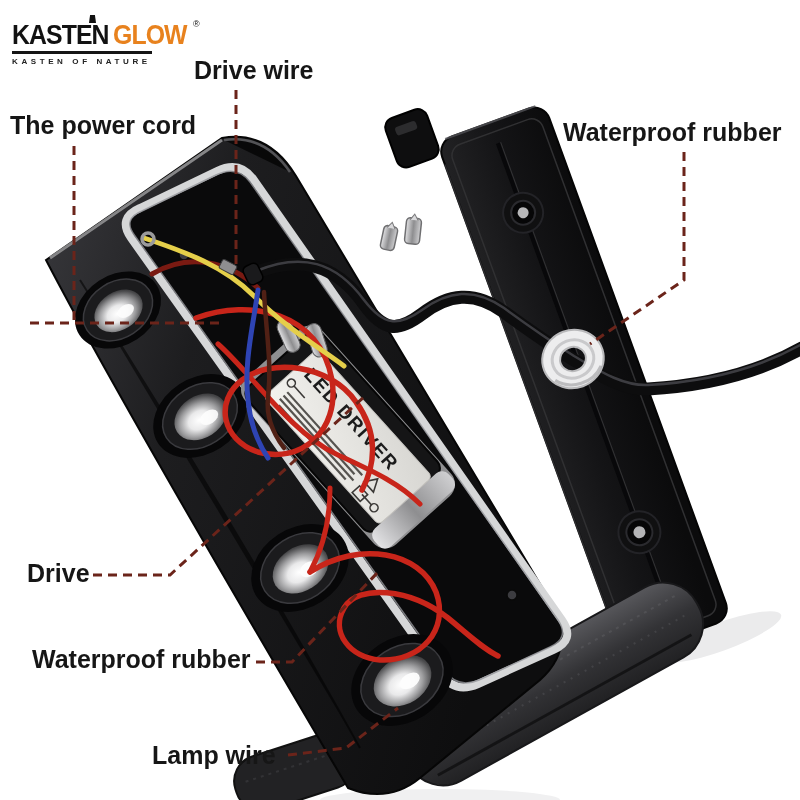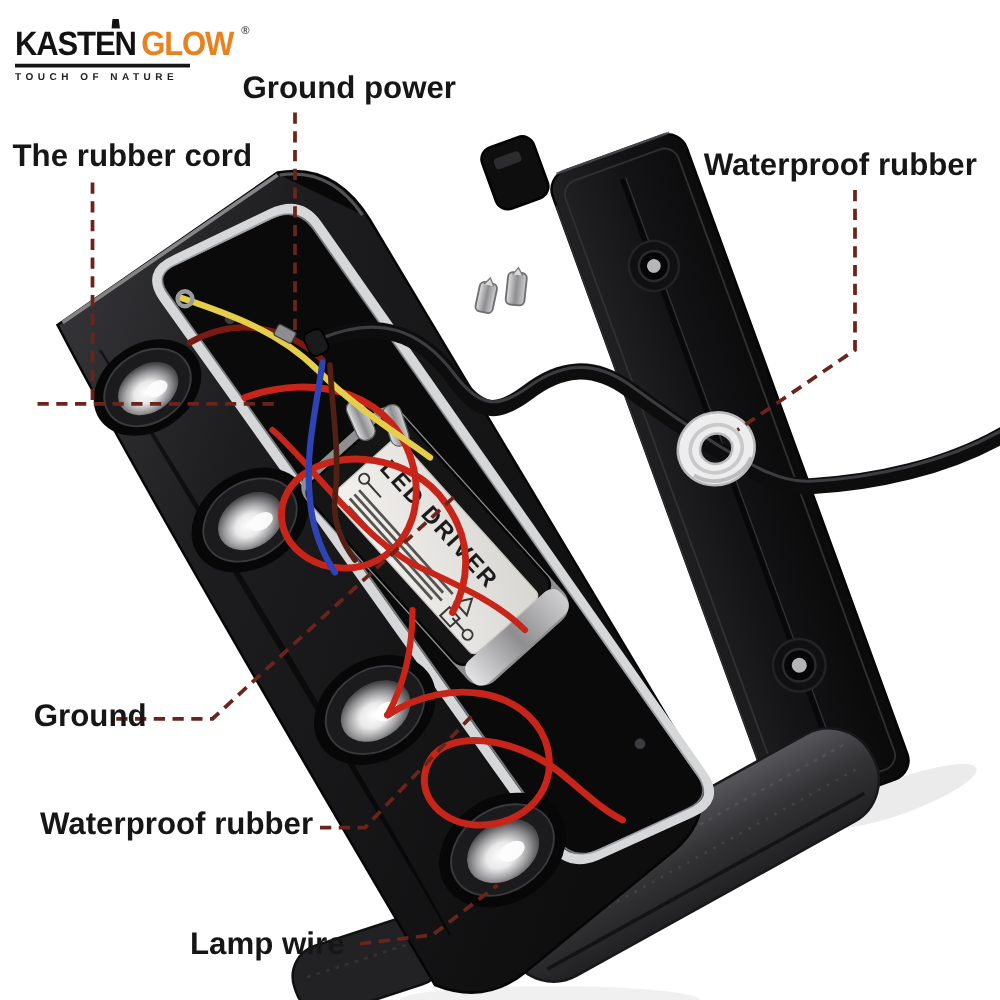--- a/index.html
+++ b/index.html
@@ -32,21 +32,21 @@
 <body>
 
 <div class="stage">
 
   <div class="logo">
     <div class="brand-row">
       <span class="brand-black">KASTEN</span><span class="brand-orange">GLOW</span><span class="brand-reg">®</span>
       <span class="lamp-glyph"></span>
     </div>
     <div class="logo-rule"></div>
-    <div class="tagline">TOUCH OF NATURE</div>
+    <div class="tagline">KASTEN OF NATURE</div>
   </div>
 
   <svg width="800" height="800" viewBox="0 0 800 800">
     <defs>
       <radialGradient id="lensGrad" cx="45%" cy="55%" r="65%">
         <stop offset="0" stop-color="#ffffff"></stop>
         <stop offset="0.32" stop-color="#e9e9ea"></stop>
         <stop offset="0.58" stop-color="#9c9c9e"></stop>
         <stop offset="0.82" stop-color="#4a4a4c"></stop>
         <stop offset="1" stop-color="#212123"></stop>
@@ -233,19 +233,19 @@
     <g fill="none" stroke="#6b241a" stroke-width="3" stroke-dasharray="9 6">
       <path d="M 236,78 L 236,258"></path>
       <path d="M 74,134 L 74,311 M 30,311 L 219,311"></path>
       <path d="M 684,140 L 684,268 L 590,332"></path>
       <path d="M 93,563 L 170,563 L 366,383"></path>
       <path d="M 256,650 L 292,650 L 380,558"></path>
       <path d="M 288,743 L 346,736 L 398,696"></path>
     </g>
   </svg>
 
-  <div class="callout-label" id="lbl-ground">Ground power</div>
-  <div class="callout-label" id="lbl-power">The rubber cord</div>
+  <div class="callout-label" id="lbl-ground">Drive wire</div>
+  <div class="callout-label" id="lbl-power">The power cord</div>
   <div class="callout-label" id="lbl-wrtop">Waterproof rubber</div>
-  <div class="callout-label" id="lbl-drive">Ground</div>
+  <div class="callout-label" id="lbl-drive">Drive</div>
   <div class="callout-label" id="lbl-wrbottom">Waterproof rubber</div>
   <div class="callout-label" id="lbl-lampbead">Lamp wire</div>
 </div>
 
 </body></html>

